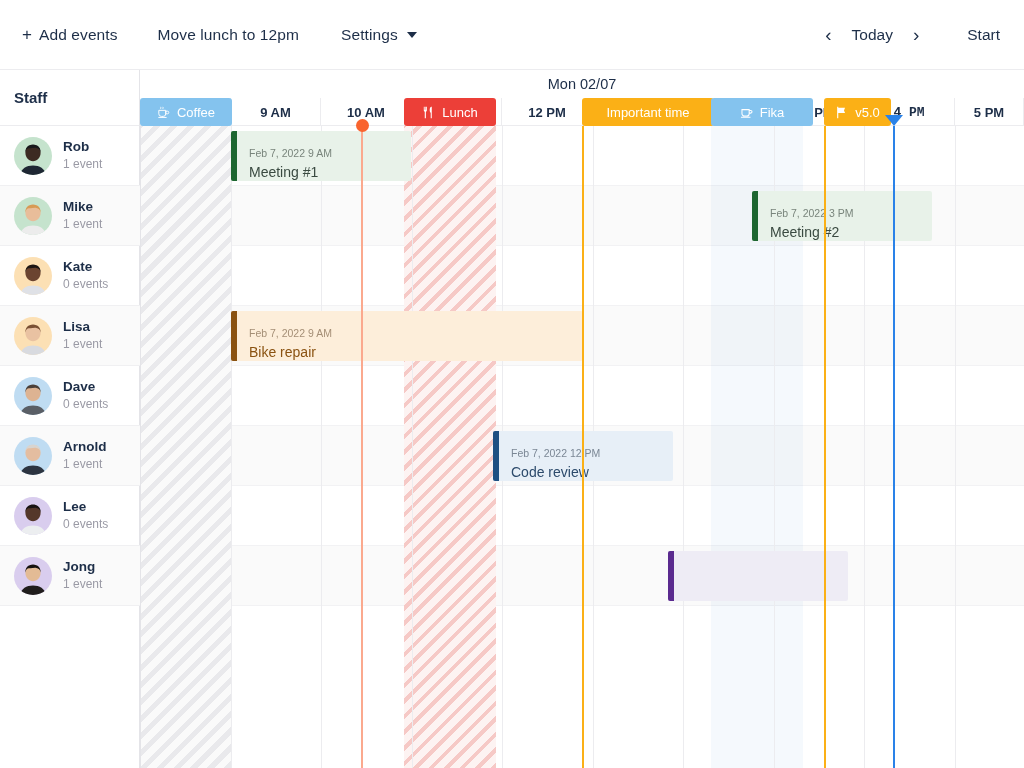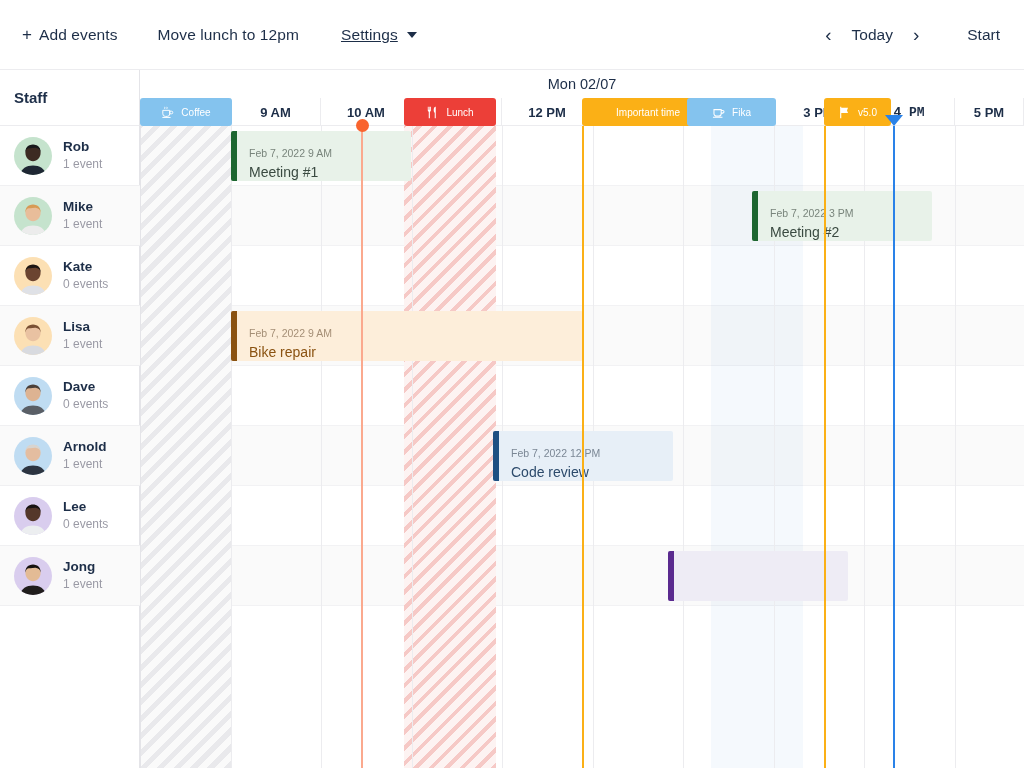--- a/index.html
+++ b/index.html
@@ -19,21 +19,21 @@
     display: flex; align-items: center;
   }
   .tb-btn {
     display: flex; align-items: center; gap: 7px;
     font-size: 15.5px; color: #1d2e48; letter-spacing: .1px;
     cursor: pointer; white-space: nowrap; background: none; border: none;
     font-family: inherit;
   }
   .tb-add { margin-left: 22px; }
   .tb-move { margin-left: 40px; }
-  .tb-settings { margin-left: 42px; text-decoration: underline; }
+  .tb-settings { margin-left: 42px; }
   .plus-icon { font-size: 17px; font-weight: 400; line-height: 1; color:#1d2e48; }
   .caret-icon {
     width: 0; height: 0; margin-left: 2px;
     border-left: 5px solid transparent; border-right: 5px solid transparent;
     border-top: 6px solid #1d2e48;
   }
   .tb-right { margin-left: auto; display: flex; align-items: center; }
   .nav-arrow {
     font-size: 19px; color: #1d2e48; cursor: pointer; padding: 0 6px;
     line-height: 1; font-weight: 400;
@@ -68,21 +68,21 @@
   }
   .hour-cell {
     position: absolute; top: 0; height: 28px;
     display: flex; align-items: center; justify-content: center;
     font-size: 13px; font-weight: bold; color: #1d2e48;
     border-right: 1px solid #ececef;
   }
   .range-chip {
     position: absolute; top: 0; height: 28px;
     display: flex; align-items: center; justify-content: center; gap: 6px;
-    font-size: 10px; color: #fff; border-radius: 3px;
+    font-size: 13px; color: #fff; border-radius: 3px;
     z-index: 6; white-space: nowrap; overflow: hidden;
   }
   .range-chip svg { flex: none; }
 
   
   .staff-list { position: absolute; left: 0; top: 126px; width: 140px; }
   .staff-row {
     position: relative; width: 140px; height: 60px;
     display: flex; align-items: center; padding-left: 14px;
     border-bottom: 1px solid #f0f0f2;
@@ -219,21 +219,21 @@
       </div>
       <div class="range-chip" style="left: 264px; width: 92px; background: rgb(236, 63, 56);">
         <svg width="14" height="13" viewBox="0 0 16 15">
           <path fill="#ffffff" d="M2 1v4.2c0 .8.5 1.3 1.1 1.4V14h1.3V6.6c.6-.1 1.1-.6 1.1-1.4V1H4.4v3.2h-.4V1H3.1v3.2h-.4V1H2zm8.6 0c-1 0-1.8 1.6-1.8 3.6 0 1.5.5 2.8 1.2 3.2V14h1.2V1h-.6z"></path>
         </svg>
         <span>Lunch</span>
       </div>
       <div class="range-chip" style="left: 442px; width: 132px; background: rgb(251, 176, 22);">
         <span>Important time</span>
       </div>
-      <div class="range-chip" style="left: 547px; width: 89px; background: rgb(132, 195, 238);">
+      <div class="range-chip" style="left: 571px; width: 102px; background: rgb(132, 195, 238);">
         <svg width="14" height="13" viewBox="0 0 16 15">
           <path fill="none" d="M2.2 4.2h8.3v4.6a2.7 2.7 0 0 1-2.7 2.7H4.9a2.7 2.7 0 0 1-2.7-2.7V4.2zm8.4 1h1.7a1.5 1.5 0 0 1 0 3h-1.7M1 13h11" stroke="#ffffff" stroke-width="1.2"></path>
         </svg>
         <span>Fika</span>
       </div>
       <div class="range-chip" style="left: 684px; width: 67px; background: rgb(251, 176, 22);">
         <svg width="14" height="13" viewBox="0 0 16 15">
           <path fill="#ffffff" d="M2.4 1v13h1.3V8.2h7.8l-1.2-3.1 1.2-3.1H3.7V1H2.4z"></path>
         </svg>
         <span>v5.0</span>

